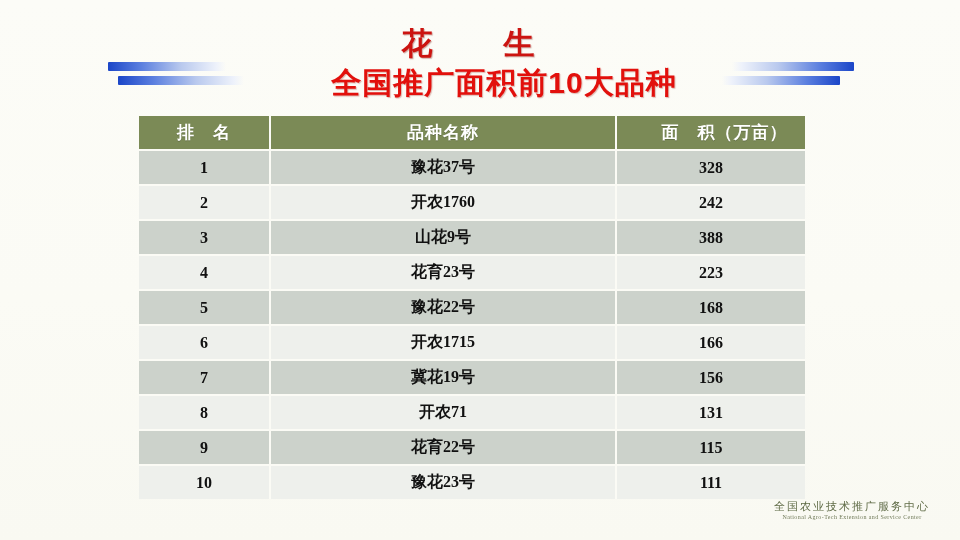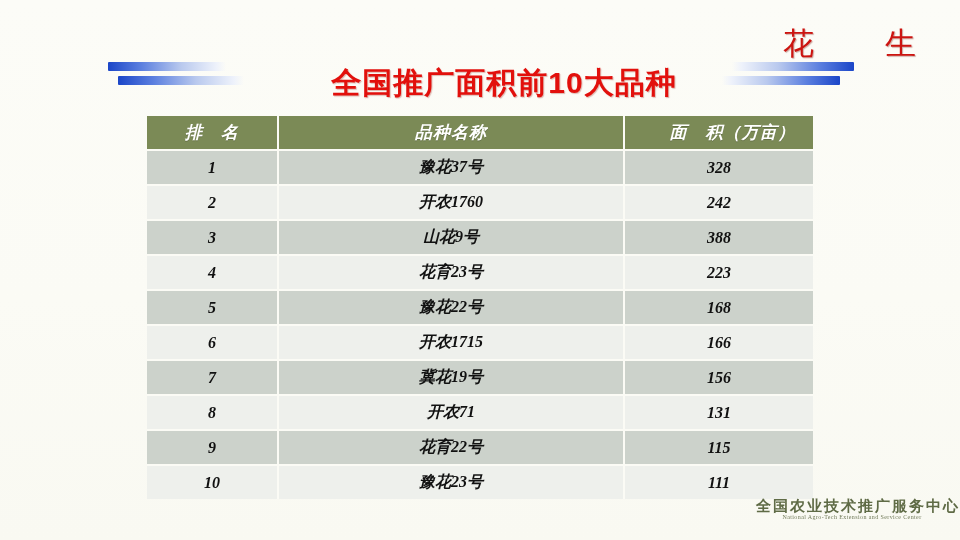--- a/index.html
+++ b/index.html
@@ -28,24 +28,24 @@
     left: 0;
     top: 26px;
     width: 960px;
     height: 86px;
   }
   .title-line-1 {
     position: absolute;
     left: 0;
     top: 0;
     width: 936px;
-    text-align: right;
+    text-align: center;
     font-family: "Liberation Serif", "DejaVu Serif", serif;
     font-size: 31px;
-    font-weight: normal;
+    font-weight: bold;
     color: #cc1410;
     letter-spacing: 20px;
     text-indent: 20px;
     line-height: 36px;
     text-shadow: 1px 1px 1px rgba(120, 20, 10, 0.35);
   }
   .title-line-2 {
     position: absolute;
     left: 0;
     top: 38px;
@@ -88,24 +88,23 @@
   .deco-r2 {
     left: 722px;
     top: 76px;
     width: 118px;
     background: linear-gradient(270deg, #1b46c8 0%, #5b7fdf 28%, #b9c9ee 62%, #eef2fb 92%, rgba(251,251,245,0) 100%);
   }
 
   
   .table-wrap {
     position: absolute;
-    left: 147px;
+    left: 139px;
     top: 116px;
     width: 666px;
-    font-style: italic;
   }
   table.rank-table {
     width: 666px;
     border-collapse: separate;
     border-spacing: 0;
     table-layout: fixed;
   }
   table.rank-table col.c-rank  { width: 132px; }
   table.rank-table col.c-name  { width: 346px; }
   table.rank-table col.c-area  { width: 188px; }
@@ -146,22 +145,22 @@
   
   .footer-logo {
     position: absolute;
     left: 756px;
     top: 500px;
     width: 192px;
     text-align: center;
   }
   .footer-cn {
     font-family: "Liberation Serif", "DejaVu Serif", serif;
-    font-size: 15px;
-    font-weight: bold;
+    font-size: 11px;
+    font-weight: normal;
     color: #5f6b46;
     letter-spacing: 2px;
     line-height: 13px;
     white-space: nowrap;
     text-align: center;
   }
   .footer-en {
     font-family: "Liberation Serif", "DejaVu Serif", serif;
     font-size: 6px;
     color: #707a58;

